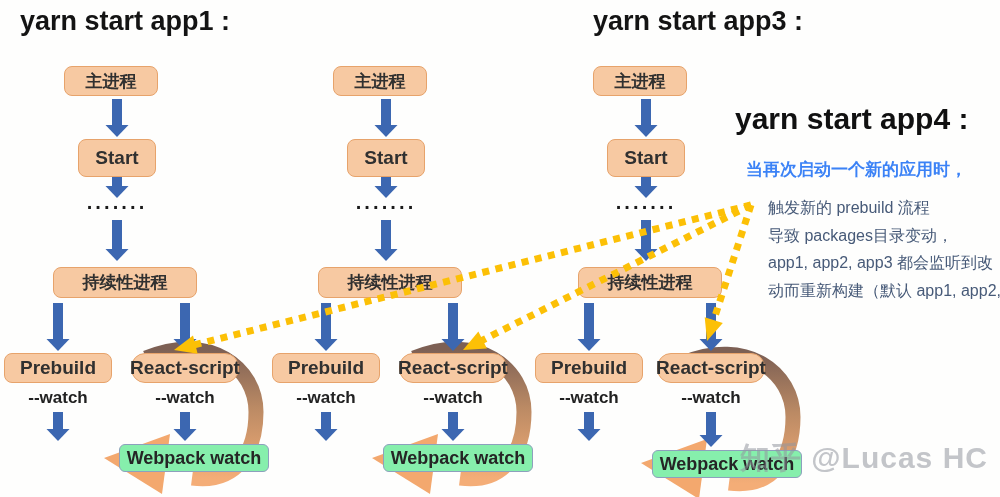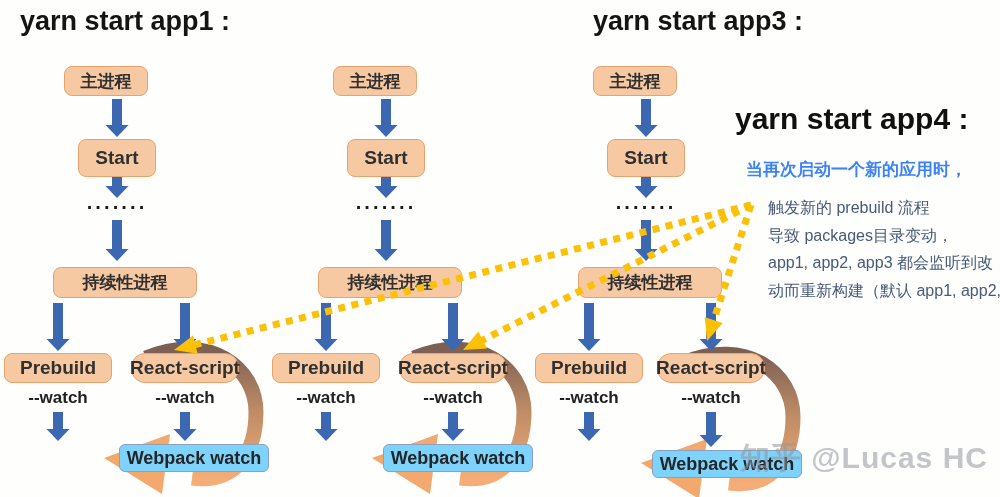--- a/index.html
+++ b/index.html
@@ -12,38 +12,38 @@
   #layer-over{z-index:4;}
   .column{position:absolute;left:0;top:0;width:100%;height:100%;z-index:2;pointer-events:none;}
   .col-title{
     position:absolute;left:var(--tx);top:6px;font-size:27px;font-weight:600;color:#141414;
     white-space:nowrap;letter-spacing:0px;
   }
   .node{
     position:absolute;box-sizing:border-box;display:flex;align-items:center;justify-content:center;
     background:#f7c9a2;border:1.6px solid #e7a36b;border-radius:8px;color:#303030;white-space:nowrap;
   }
-  .n-main{left:calc(var(--cx) - 53px);top:66px;width:84px;height:30px;font-size:17px;font-weight:700;}
+  .n-main{left:calc(var(--cx) - 53px);top:66px;width:94px;height:30px;font-size:17px;font-weight:700;}
   .n-start{left:calc(var(--cx) - 39px);top:139px;width:78px;height:38px;font-size:19px;font-weight:600;}
   .n-dots{
     left:calc(var(--cx) - 45px);top:196px;width:90px;height:22px;background:none;border:none;
     font-size:20px;font-weight:800;letter-spacing:2px;color:#1a1a1a;
   }
   .n-persistent{left:calc(var(--mx) - 72px);top:267px;width:144px;height:31px;font-size:17px;font-weight:700;}
   .n-prebuild{left:calc(var(--lx) - 54px);top:353px;width:108px;height:30px;font-size:19px;font-weight:600;}
   .n-react{left:calc(var(--rx) - 54px);top:353px;width:108px;height:30px;font-size:19px;font-weight:600;border-radius:14px;}
   .flag{
     position:absolute;width:100px;text-align:center;top:388px;font-size:17px;font-weight:600;color:#222;
     white-space:nowrap;
   }
   .f-prebuild{left:calc(var(--lx) - 50px);}
   .f-react{left:calc(var(--rx) - 50px);}
   .n-webpack{
     left:calc(var(--wx) - 75px);top:var(--wy);width:150px;height:28px;
-    background:#7dd3fc;border:1.6px solid #8da0bd;border-radius:6px;font-size:18px;font-weight:600;color:#252525;
+    background:#86efac;border:1.6px solid #8da0bd;border-radius:6px;font-size:18px;font-weight:600;color:#252525;
   }
   .annotation{position:absolute;left:0;top:0;z-index:3;}
   .annot-title{position:absolute;left:735px;top:102px;font-size:30px;font-weight:600;color:#111;white-space:nowrap;}
   .annot-headline{position:absolute;left:746px;top:158px;font-size:17px;font-weight:700;color:#3b82f6;white-space:nowrap;}
   .annot-body{position:absolute;left:768px;top:194px;font-size:16px;line-height:27.5px;font-weight:500;color:#475a78;}
   .annot-body div{white-space:nowrap;}
   .watermark{
     position:absolute;left:740px;top:438px;z-index:6;font-size:30px;font-weight:600;letter-spacing:1px;
     color:rgba(145,150,158,0.55);white-space:nowrap;
   }

